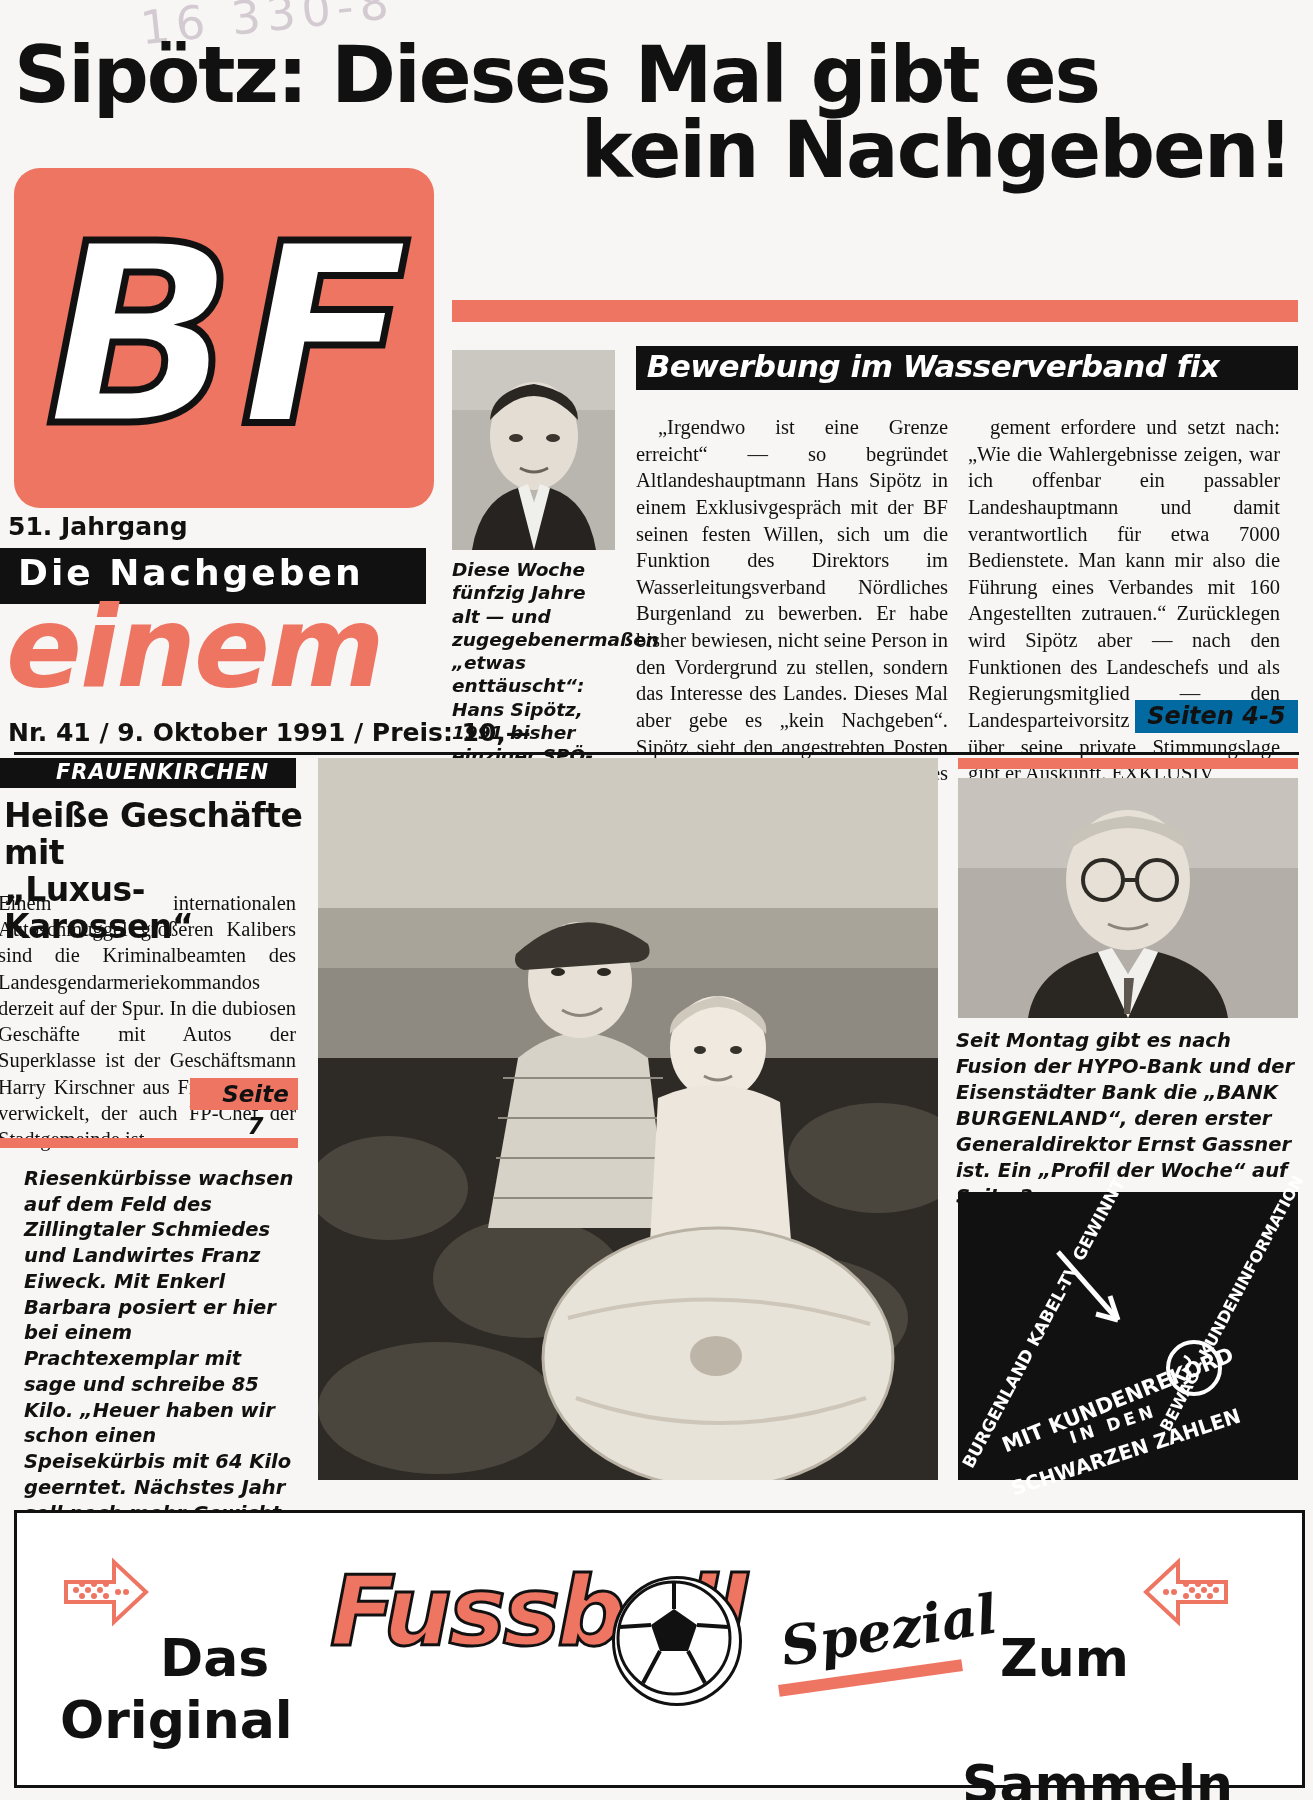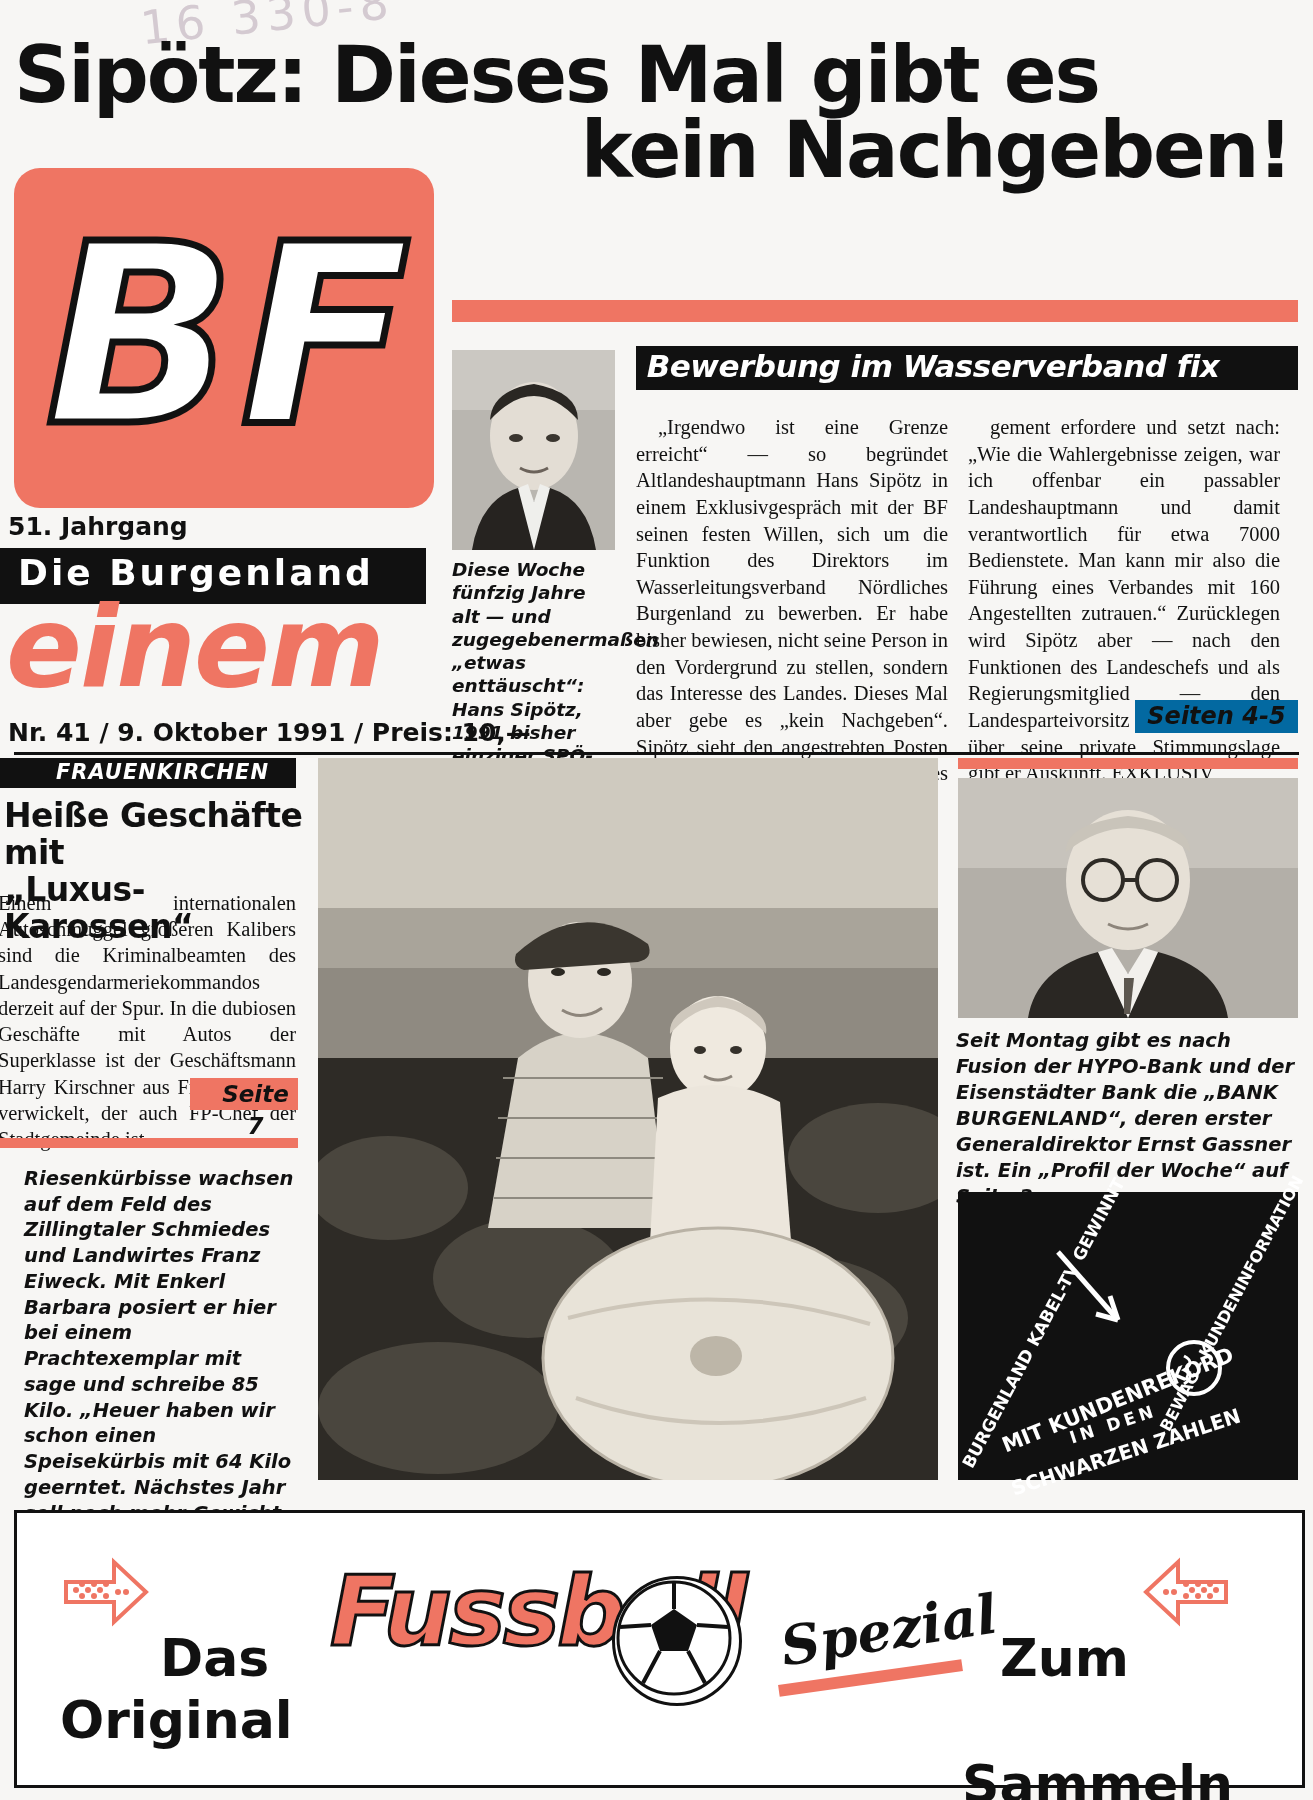--- a/index.html
+++ b/index.html
@@ -423,21 +423,21 @@
   <div class="headline">
     <span class="l1">Sipötz: Dieses Mal gibt es</span>
     <span class="l2">kein Nachgeben!</span>
   </div>
   <div class="headline-rule"></div>
 
   <div class="bf-box"></div>
   <div class="bf-letters">BF</div>
   <div class="jahrgang">51. Jahrgang</div>
   <div class="dbl-bar"></div>
-  <div class="dbl-text">Die Burgenland</div>
+  <div class="dbl-text">Die Nachgeben</div>
   <div class="woche">einem</div>
   <div class="issue-line">Nr. 41  /  9. Oktober 1991  /  Preis: 10,—</div>
 
   <div class="portrait-sipoetz">
     <svg width="163" height="200" viewBox="0 0 163 200">
       <rect width="163" height="200" fill="#b9b6b0"></rect>
       <rect x="0" y="0" width="163" height="60" fill="#cbc8c2"></rect>
       <ellipse cx="82" cy="86" rx="44" ry="54" fill="#e3ddd4"></ellipse>
       <path d="M38 70 Q82 22 126 70 Q126 42 82 34 Q40 40 38 70 Z" fill="#2a2723"></path>
       <ellipse cx="64" cy="88" rx="7" ry="4" fill="#3a352f"></ellipse>

